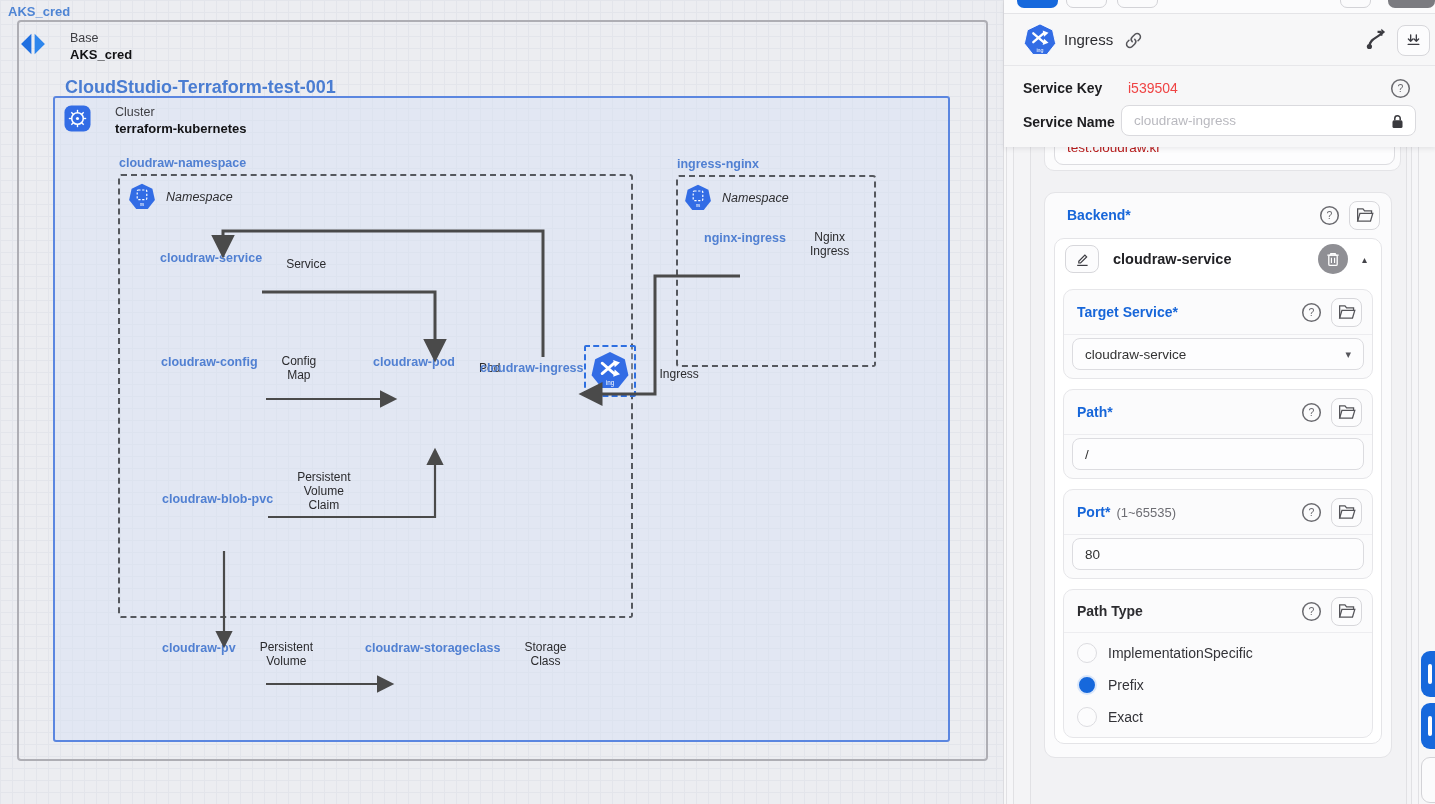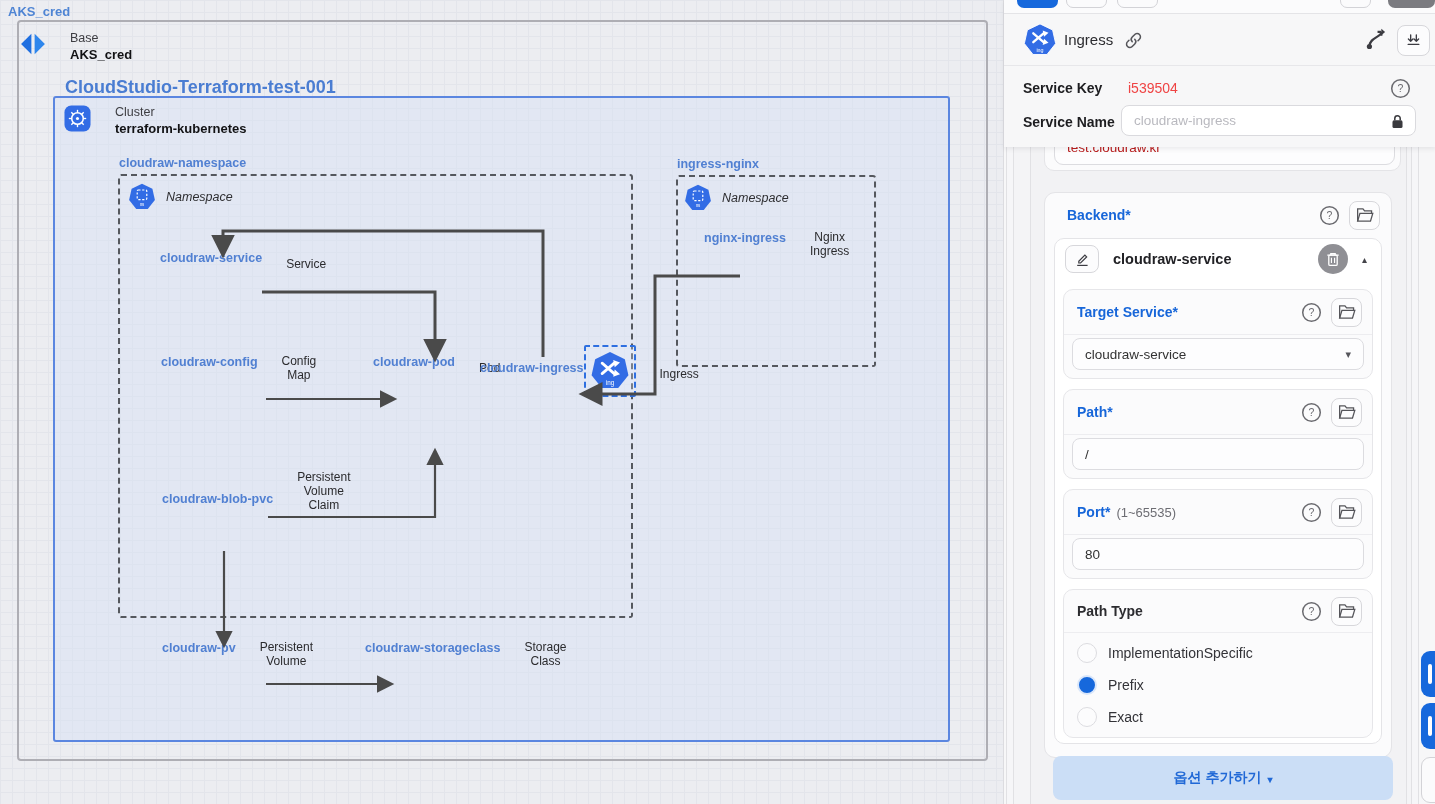--- a/index.html
+++ b/index.html
@@ -460,24 +460,20 @@
           </div>
           <div class="radio-row">
             <span class="radio"></span>
             <span class="rlabel">Exact</span>
           </div>
         </div>
       </div>
     </div>
   </div>
 
-  <button class="add-option-btn">
-    <span>옵션 추가하기</span>
-        <span class="ac"></span>
-  </button>
 
   <div class="phead">
     <div class="ptop-strip"></div>
     <div class="ptitle-row">
       <svg width="34" height="34" viewBox="0 0 38 38" style="position:absolute;left:19px;top:9px;">
         <polygon points="19,1 33.1,7.8 36.5,23 26.8,35.2 11.2,35.2 1.5,23 4.9,7.8" fill="#326ce5" stroke="#fff" stroke-width="1"></polygon>
         <g stroke="#fff" stroke-width="2.6" fill="none" stroke-linecap="round">
           <path d="M11.5 11.5 L23 21.5"></path>
               <path d="M11.5 21.5 L23 11.5"></path>
         </g>

